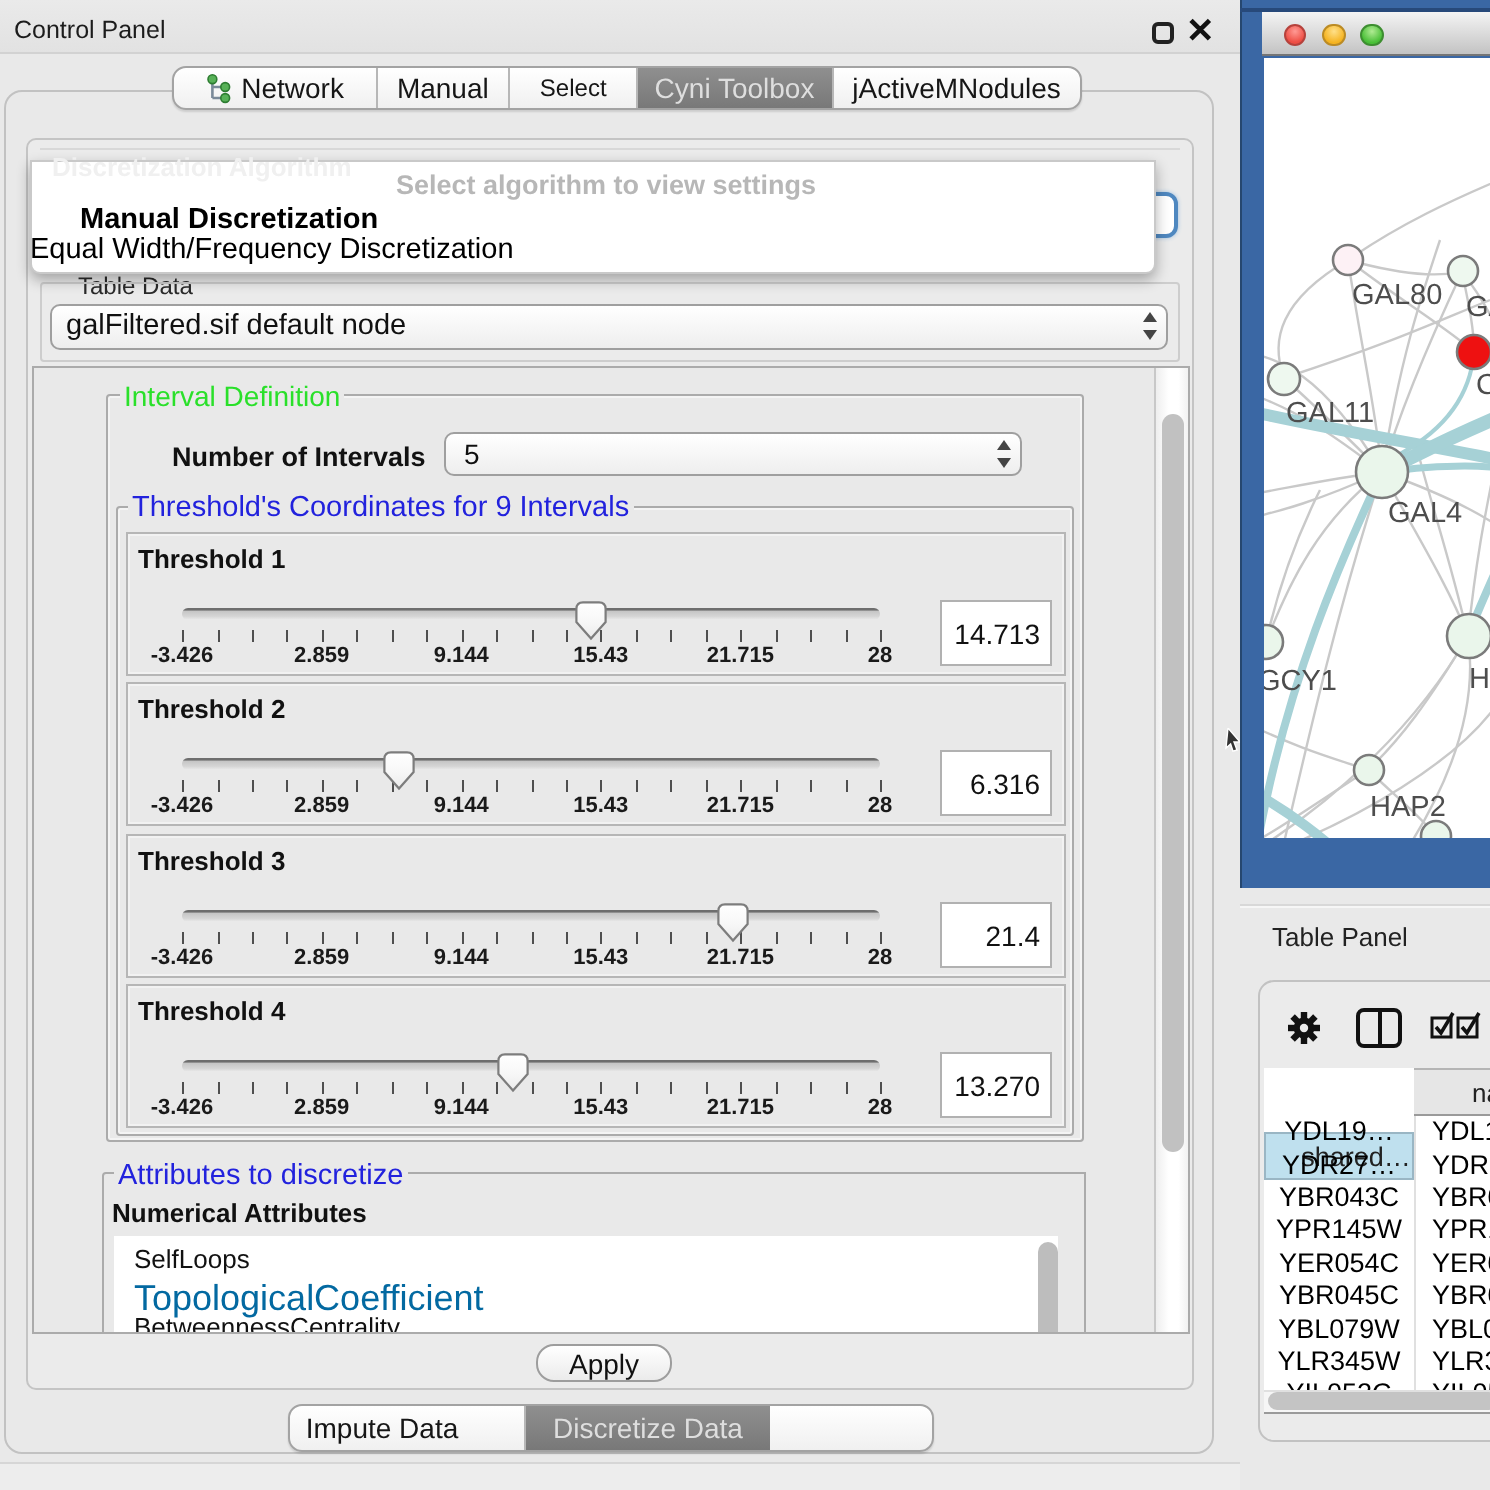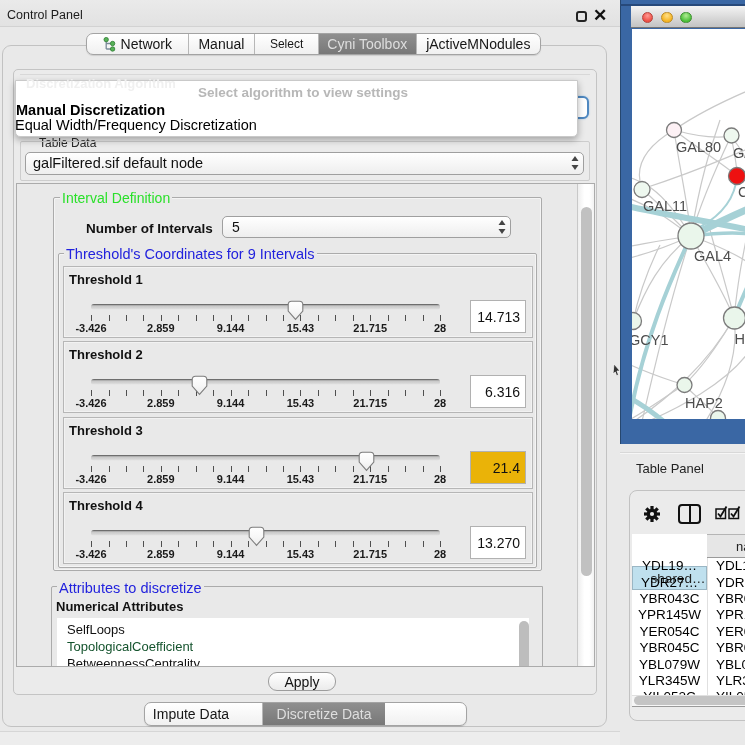--- a/index.html
+++ b/index.html
@@ -163,21 +163,21 @@
 <svg class="abs" style="left:358.0px;top:451px;" width="17" height="21" viewBox="0 0 17 21">
       <defs>
         <linearGradient id="g417" x1="0" y1="0" x2="0" y2="1">
           <stop offset="0" stop-color="#ffffff"></stop>
           <stop offset="0.55" stop-color="#f7f7f7"></stop>
           <stop offset="1" stop-color="#ebebeb"></stop>
         </linearGradient>
       </defs>
       <path d="M1.2 4.5 Q1.2 1.2 4.5 1.2 L12.5 1.2 Q15.8 1.2 15.8 4.5 L15.8 11 L8.5 19.3 L1.2 11 Z" fill="url(#g417)" stroke="#7d7d7d" stroke-width="1.1"></path>
     </svg>
-<div class="abs" style="left:470px;top:451px;width:56px;height:33px;background:#eab308;border:1px solid #b1b1b1;display:flex;align-items:center;justify-content:flex-end;padding-right:5px;font-size:14px;color:#111;">21.4</div>
+<div class="abs" style="left:470px;top:451px;width:56px;height:33px;background:#ffffff;border:1px solid #b1b1b1;display:flex;align-items:center;justify-content:flex-end;padding-right:5px;font-size:14px;color:#111;">21.4</div>
 <div class="abs" style="left:63px;top:492px;width:470px;height:72px;border:1px solid #b6b6b6;box-shadow:inset 0 0 0 1px #f2f2f2;"></div>
 <div class="abs" style="left:69px;top:498px;font-size:13px;font-weight:bold;color:#111;">Threshold 4</div>
 <div class="abs" style="left:91px;top:530px;width:349px;height:6px;border-radius:3px;background:linear-gradient(#6e6e6e 0%,#6e6e6e 16%,#c6c6c6 28%,#d6d6d6 70%,#ececec 100%);"></div>
 <div class="abs" style="left:91.0px;top:541px;width:1px;height:5.5px;background:#4f4f4f;"></div>
 <div class="abs" style="left:108.5px;top:541px;width:1px;height:5.5px;background:#4f4f4f;"></div>
 <div class="abs" style="left:125.9px;top:541px;width:1px;height:5.5px;background:#4f4f4f;"></div>
 <div class="abs" style="left:143.3px;top:541px;width:1px;height:5.5px;background:#4f4f4f;"></div>
 <div class="abs" style="left:160.8px;top:541px;width:1px;height:5.5px;background:#4f4f4f;"></div>
 <div class="abs" style="left:178.2px;top:541px;width:1px;height:5.5px;background:#4f4f4f;"></div>
 <div class="abs" style="left:195.7px;top:541px;width:1px;height:5.5px;background:#4f4f4f;"></div>
@@ -210,38 +210,38 @@
         </linearGradient>
       </defs>
       <path d="M1.2 4.5 Q1.2 1.2 4.5 1.2 L12.5 1.2 Q15.8 1.2 15.8 4.5 L15.8 11 L8.5 19.3 L1.2 11 Z" fill="url(#g492)" stroke="#7d7d7d" stroke-width="1.1"></path>
     </svg>
 <div class="abs" style="left:470px;top:526px;width:56px;height:33px;background:#fff;border:1px solid #b1b1b1;display:flex;align-items:center;justify-content:flex-end;padding-right:5px;font-size:14px;color:#111;">13.270</div>
 <div class="abs" style="left:51px;top:586px;width:492px;height:81px;border:1px solid #ababab;border-top-left-radius:2px;"></div>
 <div class="abs" style="left:57px;top:580px;font-size:14.5px;color:#2222dd;background:#e9e9e9;padding:0 2px;">Attributes to discretize</div>
 <div class="abs" style="left:56px;top:599px;font-size:13px;font-weight:bold;color:#111;">Numerical Attributes</div>
 <div class="abs" style="left:57px;top:618px;width:472px;height:48px;background:#ffffff;"></div>
 <div class="abs" style="left:67px;top:622px;font-size:13px;color:#111;">SelfLoops</div>
-<div class="abs" style="left:67px;top:639px;font-size:13px;color:#14532d;">TopologicalCoefficient</div>
+<div class="abs" style="left:67px;top:639px;font-size:18px;color:#0369a1;">TopologicalCoefficient</div>
 <div class="abs" style="left:67px;top:656px;font-size:13px;color:#111;">BetweennessCentrality</div>
 <div class="abs" style="left:519px;top:621px;width:10px;height:45px;background:#bdbdbd;border-radius:5px 5px 0 0;"></div>
 <div class="abs" style="left:15px;top:667px;width:581px;height:5px;background:#ebebeb;"></div>
 <div class="abs" style="left:16px;top:666px;width:579px;height:1px;background:#ababab;"></div>
 <div class="abs" style="left:268px;top:672px;width:68px;height:19px;background:linear-gradient(#ffffff,#ebebeb);border:1px solid #9d9d9d;border-radius:9px;display:flex;align-items:center;justify-content:center;font-size:14px;color:#111;">Apply</div>
 <div class="abs" style="left:144px;top:702px;width:323px;height:24px;border:1px solid #a3a3a3;border-radius:7px;background:linear-gradient(#ffffff,#f0f0f0);box-shadow:0 1px 1px rgba(0,0,0,0.12);display:flex;overflow:hidden;gap:25px;">
       <div style="width:92px;height:100%;display:flex;align-items:center;justify-content:center;font-size:14px;color:#161616;">Impute Data</div>
       <div style="width:123px;height:100%;display:flex;align-items:center;justify-content:center;font-size:14px;color:#161616;background:linear-gradient(#8f8f8f,#787878);color:#dedede;border-left:1px solid #b7b7b7;">Discretize Data</div>
     </div>
 <div class="abs" style="left:0;top:731px;width:620px;height:1px;background:#d6d6d6;"></div>
 <div class="abs" style="left:0;top:732px;width:620px;height:13px;background:#ededed;"></div>
 <div class="abs" style="left:545px;top:96px;width:44px;height:23px;background:#fff;border:2.5px solid #4f88c0;border-radius:6px;box-shadow:0 0 2px #9cc0e2;"></div>
 <div class="abs" style="left:20px;top:74px;width:570px;height:1px;background:#d8d8d8;"></div>
 <div class="abs" style="left:15px;top:80px;width:563px;height:57px;background:#ffffff;border:1px solid #c9c9c9;border-radius:0 0 5px 5px;box-shadow:0 3px 7px rgba(0,0,0,0.30);"></div>
 <div class="abs" style="left:26px;top:76px;font-size:13px;font-weight:bold;color:#f0f0f0;">Discretization Algorithm</div>
 <div class="abs" style="left:15px;top:85px;width:576px;text-align:center;font-size:13.5px;font-weight:bold;color:#b7b7b7;">Select algorithm to view settings</div>
-<div class="abs" style="left:16px;top:102px;font-size:14.5px;font-weight:bold;color:#000;">Manual Discretization</div>
+<div class="abs" style="left:16px;top:102px;font-size:14.5px;font-weight:bold;color:#000;padding-left:24px;">Manual Discretization</div>
 <div class="abs" style="left:15px;top:117px;font-size:14.5px;color:#000;">Equal Width/Frequency Discretization</div>
 <svg class="abs" style="left:612px;top:364px;" width="10" height="12" viewBox="0 0 10 12">
       <path d="M2 0 L8 7 L5 7 L6.5 11 L4.5 11.6 L3.3 8 L1 10 Z" fill="#333" stroke="#fff" stroke-width="0.7"></path>
     </svg>
 <div class="abs" style="left:620px;top:0;width:125px;height:444px;background:#3a67a4;border-left:1px solid #26476f;"></div>
 <div class="abs" style="left:620px;top:4px;width:125px;height:1.5px;background:#27497a;"></div>
 <div class="abs" style="left:631px;top:6px;width:114px;height:22px;background:linear-gradient(#f4f4f4,#c3c3c3);border-bottom:1.5px solid #757575;"></div>
 <div class="abs" style="left:641.5px;top:11.5px;width:11.5px;height:11.5px;border-radius:50%;background:radial-gradient(circle at 50% 30%, #ff9a94, #ee4e44 70%);border:1px solid #b5423c;"></div>
 <div class="abs" style="left:661.0px;top:11.5px;width:11.5px;height:11.5px;border-radius:50%;background:radial-gradient(circle at 50% 30%, #ffe089, #f5b320 70%);border:1px solid #bb8b24;"></div>
 <div class="abs" style="left:680.0px;top:11.5px;width:11.5px;height:11.5px;border-radius:50%;background:radial-gradient(circle at 50% 30%, #b0eb93, #49bf37 70%);border:1px solid #3d8e30;"></div>

